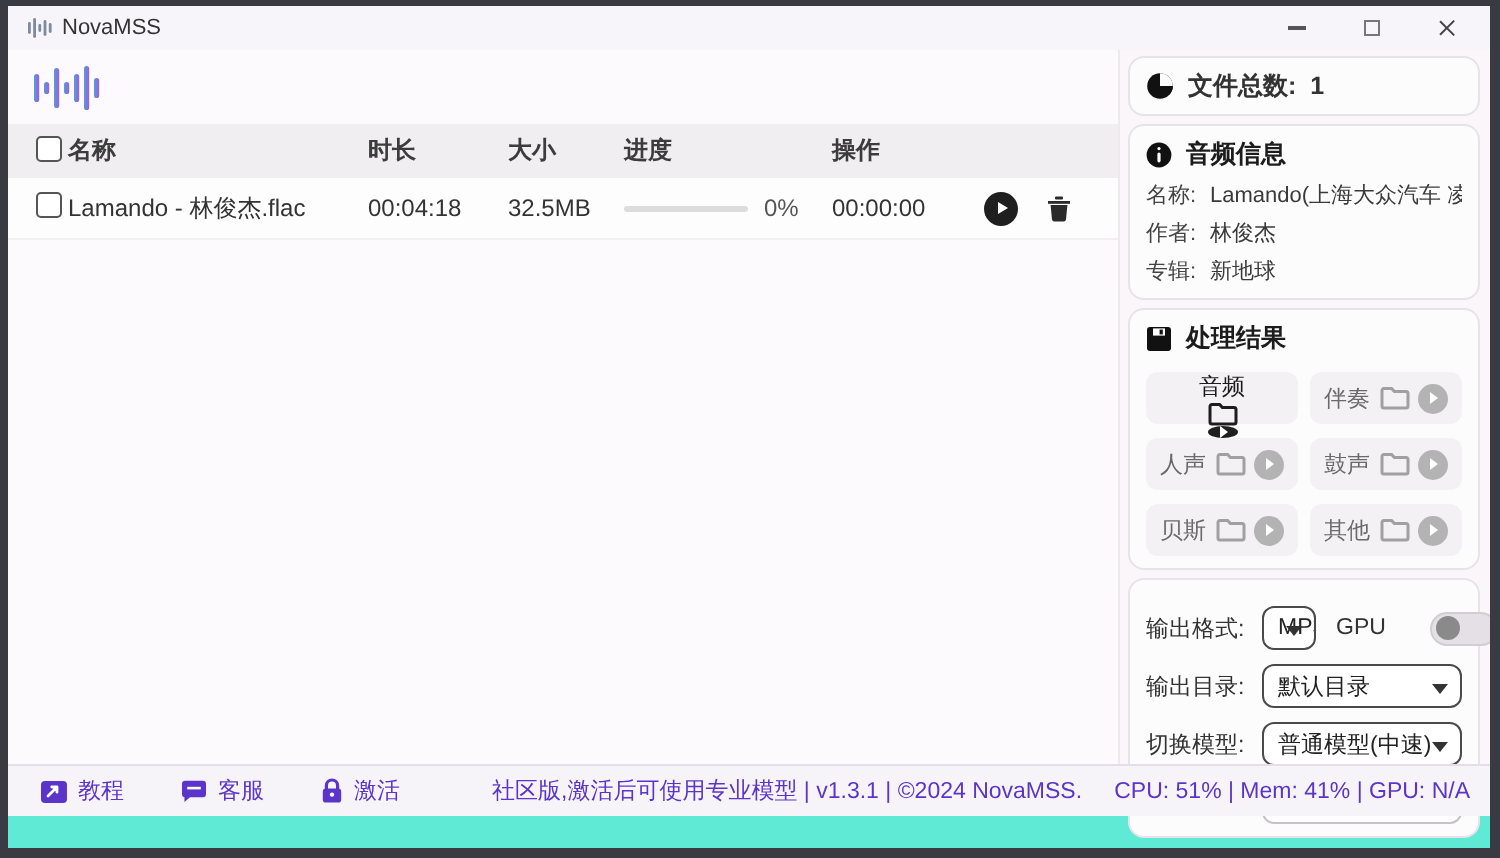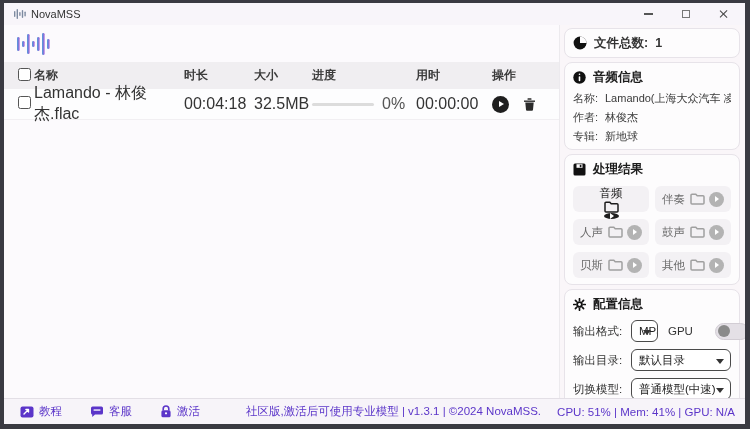--- a/index.html
+++ b/index.html
@@ -21,21 +21,21 @@
   .wc-close-x::before { transform:rotate(45deg); }
   .wc-close-x::after { transform:rotate(-45deg); }
 
   
   .left-area { position:absolute; left:0; top:22px; right:186px; bottom:26px; background:#fcfafd; }
   .toolbar { height:37px; display:flex; align-items:center; padding:0 22px 0 12px; }
   .toolbar-buttons { flex:1; display:flex; justify-content:space-between; margin-left:20px; }
   .tbtn { background:#f2ecfa; color:#6d4fc2; border:none; border-radius:8px; padding:6px 19px; font-size:12px; font-family:inherit; cursor:pointer; box-shadow:0 1px 2px rgba(120,90,180,.08); }
 
   .table-header { height:27px; background:#f0eef1; display:flex; align-items:center; font-weight:bold; color:#3c3c3c; font-size:12px; }
-  .table-row { height:31px; background:#fdfdfe; display:flex; align-items:center; border-bottom:1px solid #f1eff2; font-size:16px; color:#333; }
+  .table-row { height:31px; background:#fdfdfe; display:flex; align-items:center; border-bottom:1px solid #f1eff2; font-size:12px; color:#333; }
   .col-cb { width:30px; padding-left:14px; }
   .col-name { width:150px; }
   .col-dur { width:70px; }
   .col-size { width:58px; }
   .col-prog { width:104px; display:flex; align-items:center; gap:8px; }
   .col-elapsed { width:76px; }
   .col-ops { width:64px; display:flex; align-items:center; gap:14px; }
   .checkbox { display:inline-block; width:13px; height:13px; border:1.6px solid #555; border-radius:2.5px; background:#fff; cursor:pointer; }
   .progress-track { width:62px; height:3px; background:#dcdcdc; border-radius:2px; overflow:hidden; }
   .progress-fill { height:100%; background:#6d4fc2; }
@@ -68,21 +68,21 @@
   .select { position:relative; height:22px; border:1.4px solid #4a4a4a; border-radius:6px; background:#fff; display:flex; align-items:center; padding:0 18px 0 7px; font-size:11.5px; color:#222; cursor:pointer; white-space:nowrap; overflow:hidden; }
   .select .arrow { position:absolute; right:6px; top:9px; width:0; height:0; border-left:4px solid transparent; border-right:4px solid transparent; border-top:5px solid #333; }
   .select.grow { flex:1; }
   .select.disabled { border-color:#c6c2c8; color:#b3aeb6; cursor:default; }
   .select.disabled .arrow { border-top-color:#b3aeb6; }
   .gpu-wrap { display:flex; align-items:center; gap:22px; margin-left:10px; }
   .toggle { width:34px; height:17px; border-radius:9px; background:#e4e0e6; border:1px solid #d2cdd4; position:relative; cursor:pointer; }
   .toggle .knob { position:absolute; left:2px; top:1.5px; width:12px; height:12px; border-radius:50%; background:#8a8a8a; }
 
   
-  .statusbar { position:absolute; left:0; right:0; bottom:0; height:26px; background:#f7f4f9; border-top:1px solid #e3dfe6; display:flex; align-items:center; padding:0 10px 0 16px; color:#5b35c9; font-size:11.5px; }
+  .statusbar { position:absolute; left:0; right:0; bottom:16px; height:26px; background:#f7f4f9; border-top:1px solid #e3dfe6; display:flex; align-items:center; padding:0 10px 0 16px; color:#5b35c9; font-size:11.5px; }
   .sb-links { display:flex; align-items:center; gap:28px; }
   .sb-link { display:flex; align-items:center; gap:5px; cursor:pointer; }
   .sb-center { flex:1; text-align:center; padding-left:30px; }
   .sb-right { white-space:nowrap; }
 
   .ic { display:inline-flex; align-items:center; justify-content:center; }
 </style>
 </head>
 <body>
 
@@ -138,21 +138,20 @@
           </svg>
         </span>
       </div>
 
       <div class="table-header">
         <span class="col-cb"><span class="checkbox"></span></span>
         <span class="col-name">名称</span>
         <span class="col-dur">时长</span>
         <span class="col-size">大小</span>
         <span class="col-prog">进度</span>
-        <span class="col-elapsed">用时</span>
         <span class="col-ops">操作</span>
       </div>
 
       <div class="table-row">
         <span class="col-cb"><span class="checkbox"></span></span>
         <span class="col-name">Lamando - 林俊杰.flac</span>
         <span class="col-dur">00:04:18</span>
         <span class="col-size">32.5MB</span>
         <span class="col-prog">
           <span class="progress-track"><span class="progress-fill" id="row-progress-fill" style="width: 0%;"></span></span>
@@ -288,39 +287,20 @@
                 </svg>
               </span>
             <span class="mini-play">
                 <span class="tri"></span>
               </span>
           </div>
         </div>
       </div>
 
       <div class="card" style="flex:1;">
-        <div class="card-head">
-          <span class="ic">
-            <svg width="13" height="13" viewBox="0 0 14 14">
-              <g stroke="#111" stroke-width="1.8" stroke-linecap="round">
-                <line x1="7" y1="0.8" x2="7" y2="2.6"></line>
-                  <line x1="7" y1="11.4" x2="7" y2="13.2"></line>
-                <line x1="0.8" y1="7" x2="2.6" y2="7"></line>
-                  <line x1="11.4" y1="7" x2="13.2" y2="7"></line>
-                <line x1="2.6" y1="2.6" x2="3.9" y2="3.9"></line>
-                  <line x1="10.1" y1="10.1" x2="11.4" y2="11.4"></line>
-                <line x1="2.6" y1="11.4" x2="3.9" y2="10.1"></line>
-                  <line x1="10.1" y1="3.9" x2="11.4" y2="2.6"></line>
-              </g>
-              <circle cx="7" cy="7" r="3.6" fill="#111"></circle>
-              <circle cx="7" cy="7" r="1.5" fill="#fdfcfd"></circle>
-            </svg>
-          </span>
-          <span>配置信息</span>
-        </div>
 
         <div class="cfg-row">
           <span class="lbl">输出格式:</span>
           <span class="select" style="width:64px;">
             <span>MP3</span>
             <span class="arrow"></span>
           </span>
           <span class="gpu-wrap">
             <span>GPU</span>
             <span class="toggle">

